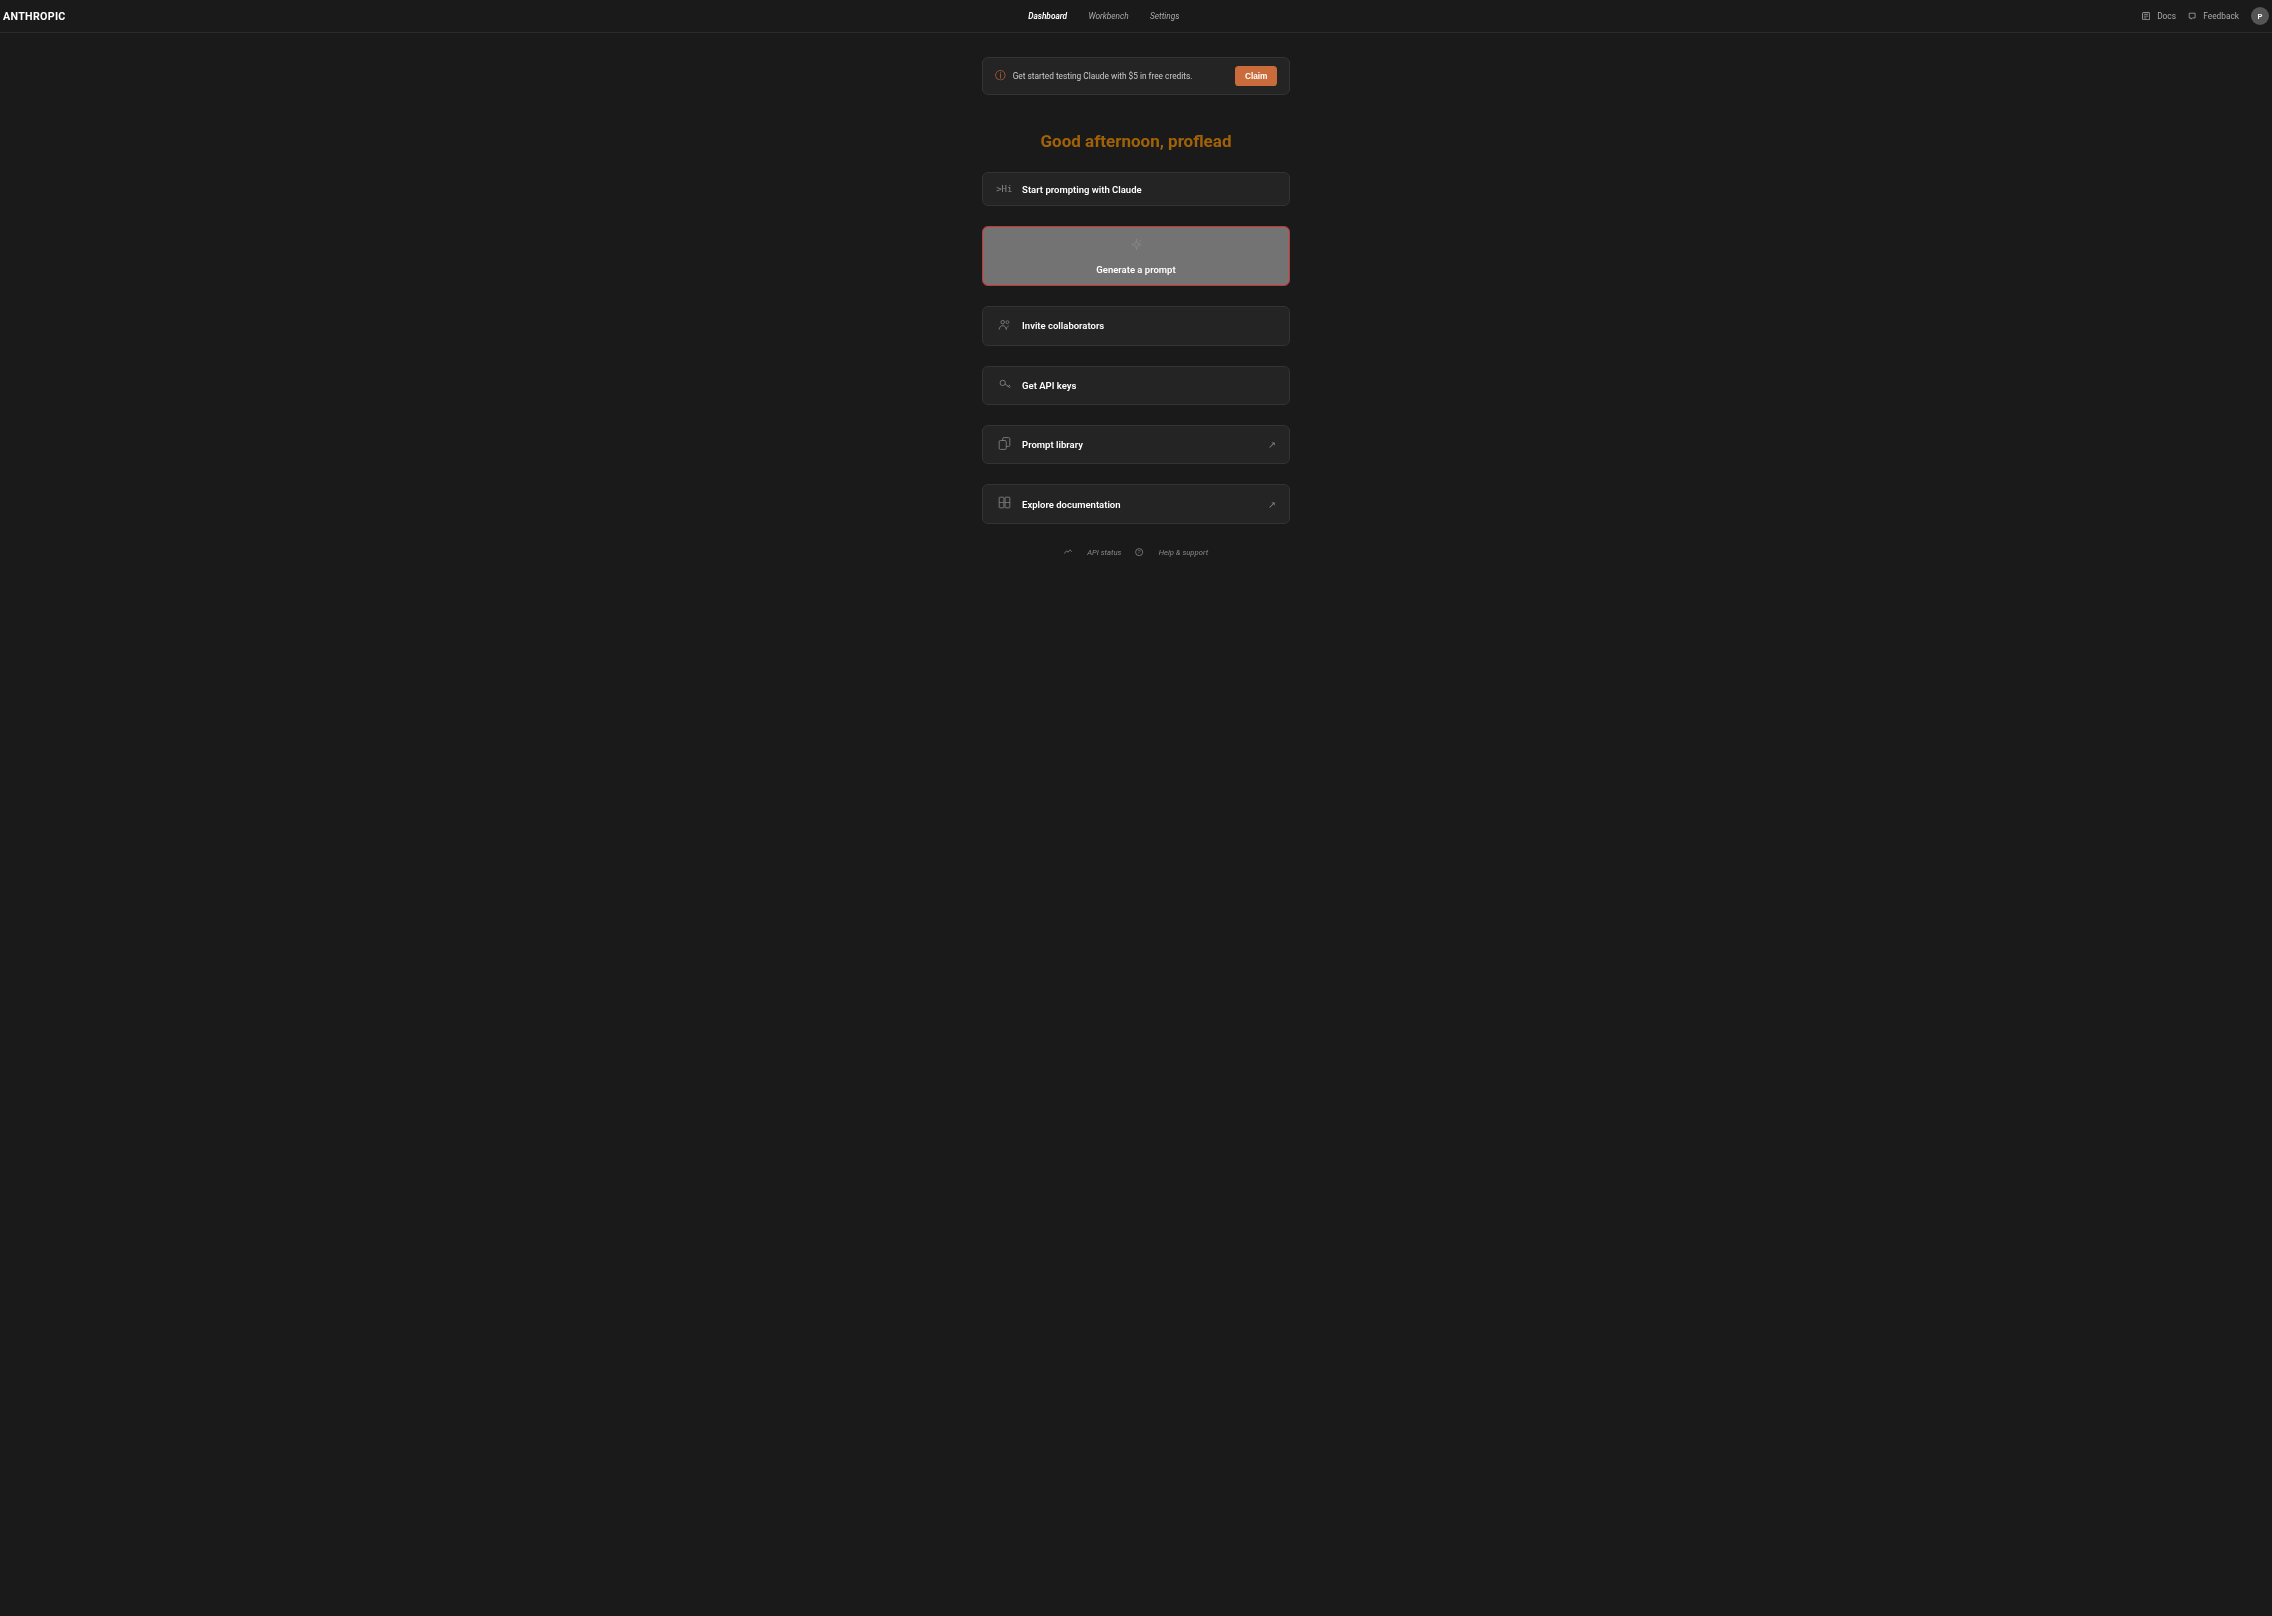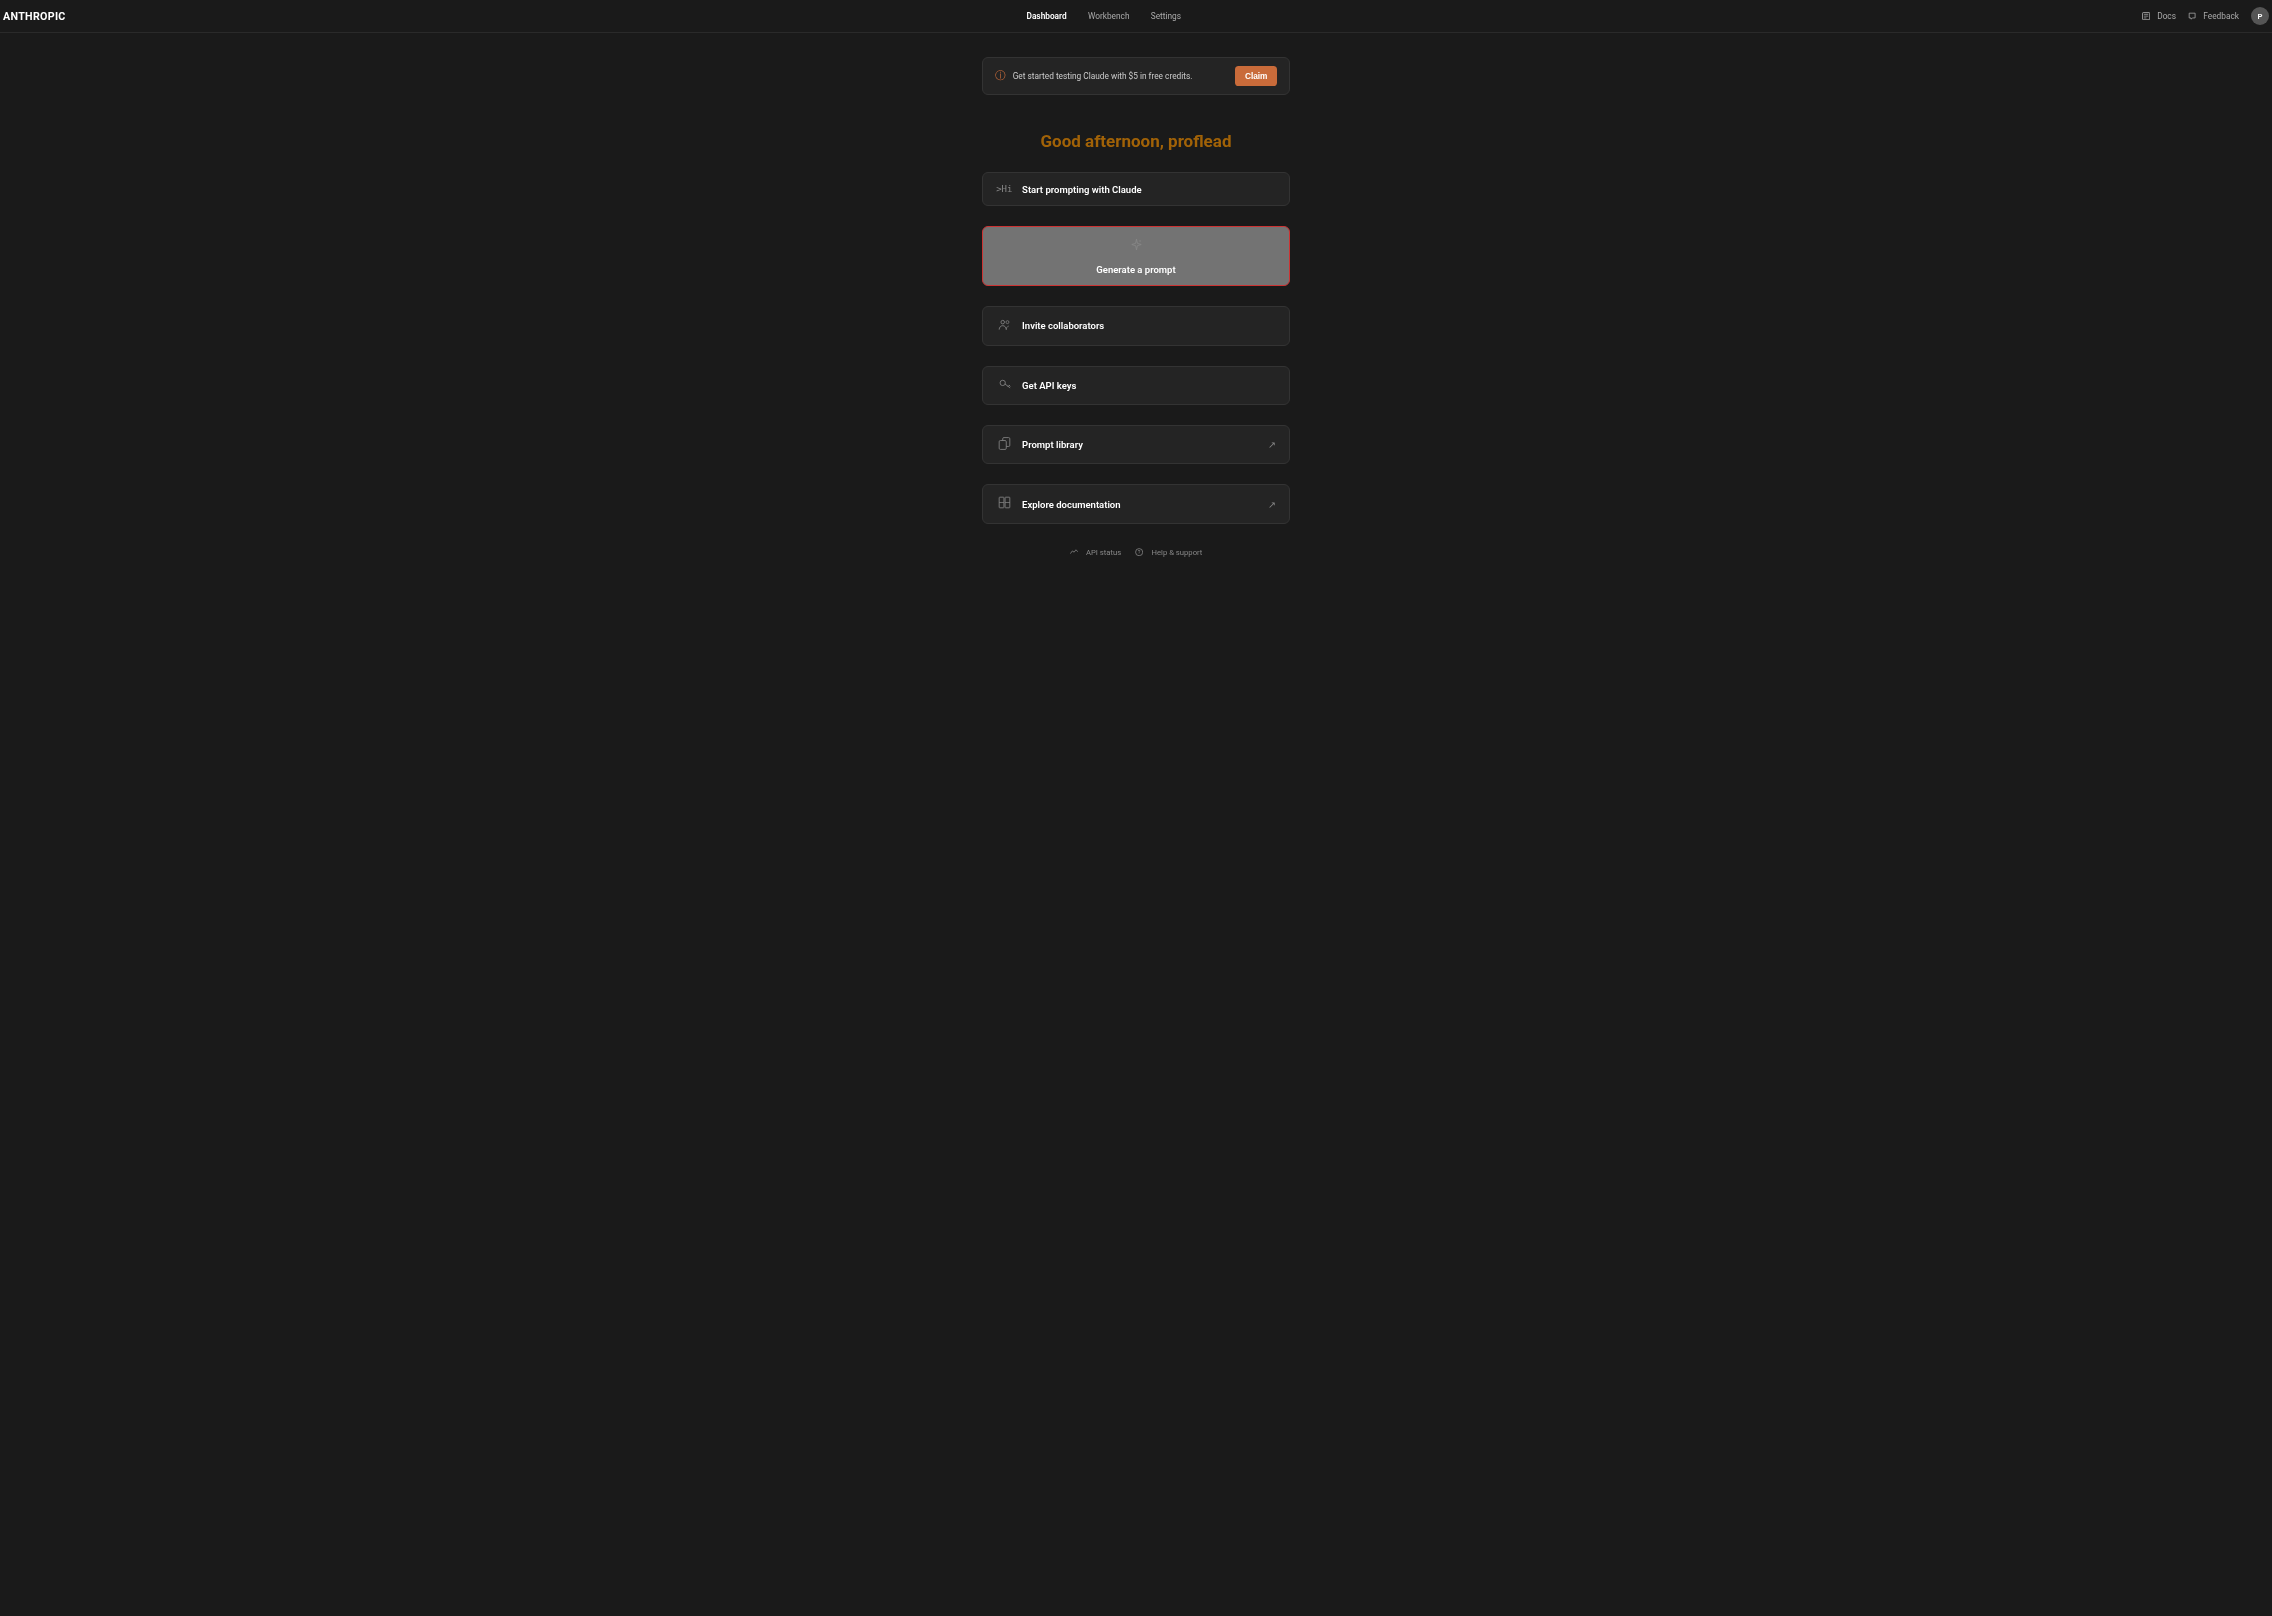--- a/index.html
+++ b/index.html
@@ -32,20 +32,21 @@
       font-size: 10.7px;
       font-weight: 700;
       letter-spacing: 0.3px;
       color: #ffffff;
     }
 
     .navbar-center {
       display: flex;
       gap: 4.7px;
       align-items: center;
+      font-style: italic;
     }
 
     .nav-link {
       padding: 3.6px 8.3px;
       border-radius: 3.6px;
       font-size: 8.3px;
       color: #aaaaaa;
       cursor: pointer;
       text-decoration: none;
       transition: color 0.15s;
@@ -196,25 +197,26 @@
     
     .footer-links {
       display: flex;
       gap: 14px;
       margin-top: 24px;
     }
 
     .footer-link {
       display: flex;
       align-items: center;
-      gap: 8px;
+      gap: 15px;
       font-size: 7.7px;
       color: #888888;
       cursor: pointer;
       text-decoration: none;
+      font-style: italic;
     }
 
     
     .icon-svg {
       display: inline-block;
       vertical-align: middle;
     }
   </style>
 </head>
 <body>

